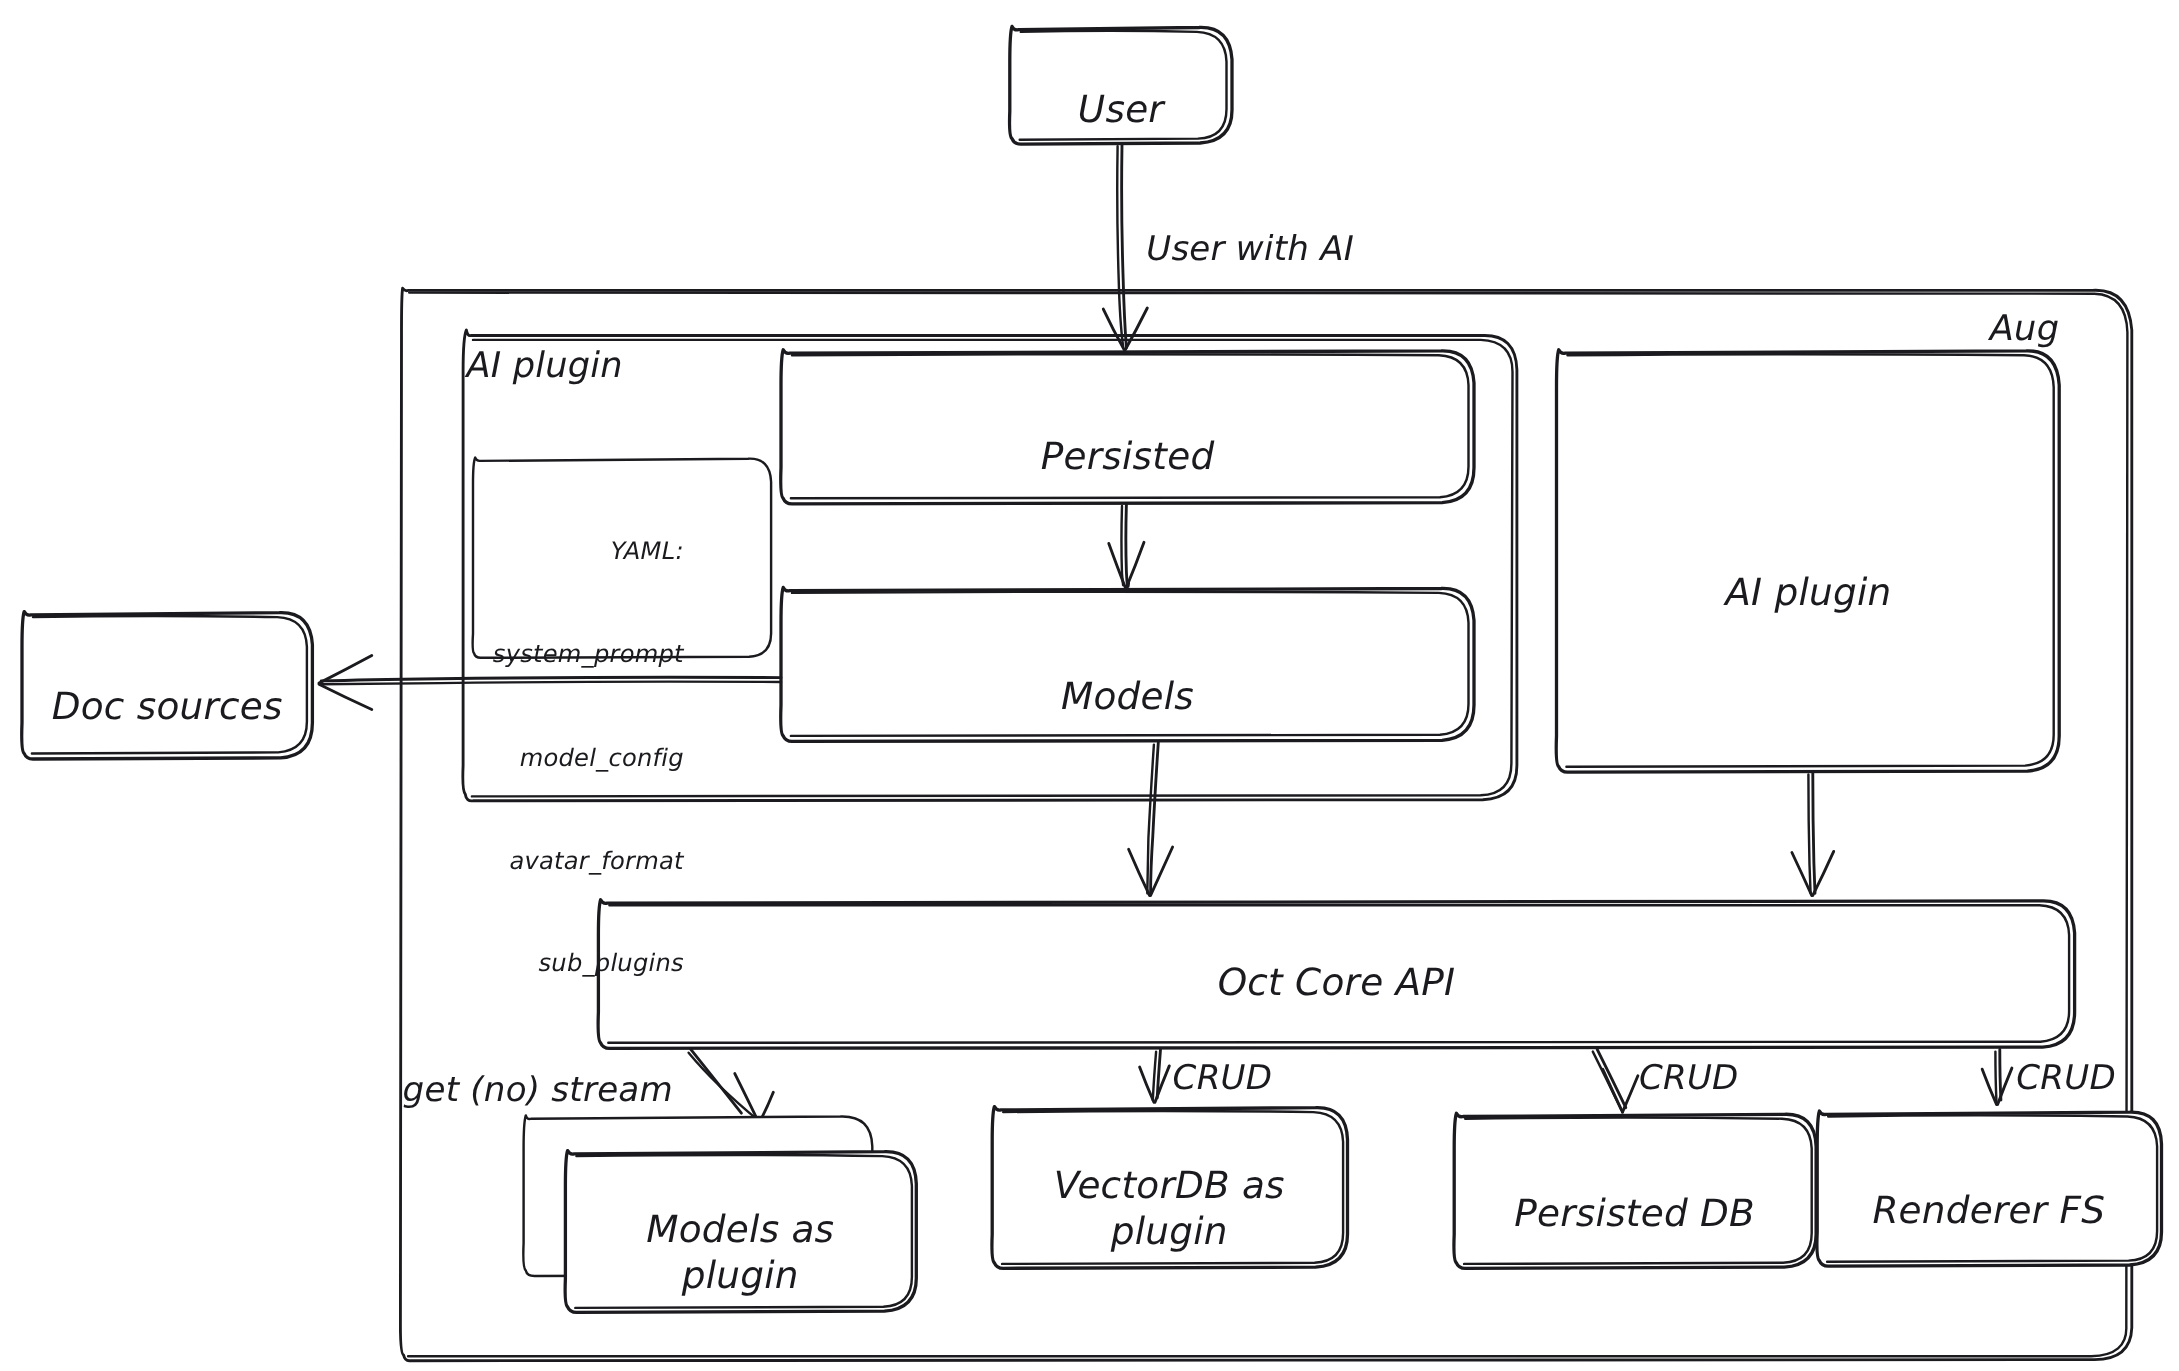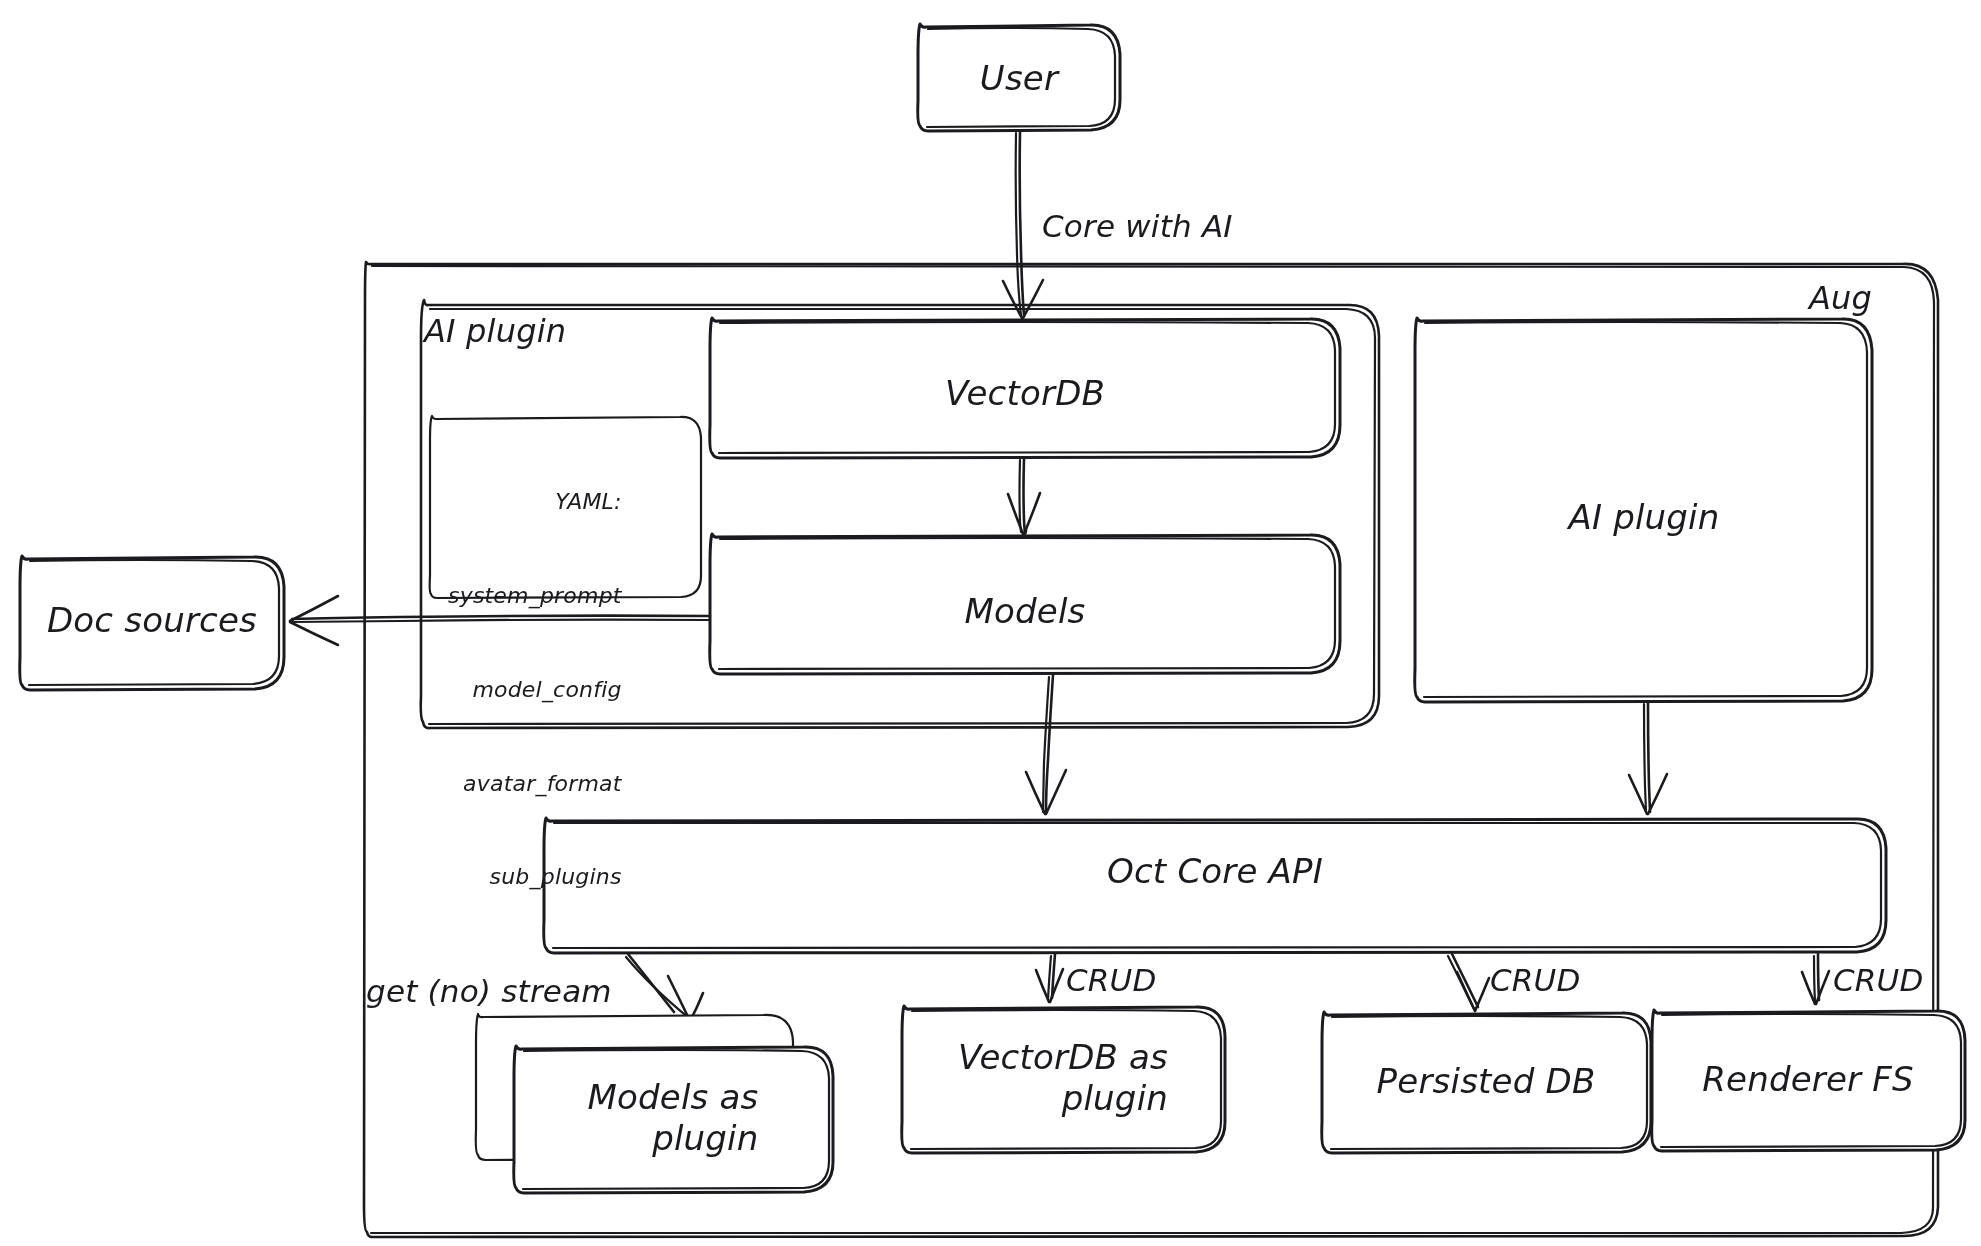--- a/index.html
+++ b/index.html
@@ -28,22 +28,23 @@
     color: #1b1b1f;
     font-family: "DejaVu Sans", sans-serif;
     font-style: italic;
     font-weight: 400;
     line-height: 1.22;
     white-space: pre;
     letter-spacing: 0.2px;
     pointer-events: none;
   }
   .ctr {
-    text-align: right;
+    text-align: center;
     transform: translate(-50%, -50%);
+    margin-top: 22px;
   }
   .lft {
     text-align: left;
     transform: translateY(-50%);
   }
   .node-label { font-size: 34px; }
   .group-label { font-size: 32px; }
   .edge-label { font-size: 31px; }
   .yaml-label {
     font-size: 22px;
@@ -191,27 +192,27 @@
 
     <g>
       <path class="sth fillw" d="M 1654 1010 Q 1656 1014 1660 1013 L 1936 1011 Q 1964 1010 1965 1040 L 1965 1120 Q 1965 1148 1936 1150 L 1662 1151 Q 1656 1151 1654 1146 Q 1651 1144 1652 1120 L 1652 1042 Q 1652 1016 1654 1010 Z"></path>
       <path class="s2" d="M 1662 1015 Q 1800 1013 1934 1015 Q 1960 1016 1961 1042 L 1961 1119 Q 1961 1145 1935 1146 L 1661 1147"></path>
     </g>
 
   </svg>
 
   <div class="lbl node-label ctr" style="left:1019px; top:79px;">User</div>
 
-  <div class="lbl edge-label lft" style="left:1042px; top:227px;">Core with AI</div>
+  <div class="lbl edge-label lft" style="left:1042px; top:227px;">User with AI</div>
 
   <div class="lbl group-label lft" style="left:424px; top:332px;">AI plugin</div>
 
   <div class="lbl group-label lft" style="left:1872px; top:299px; transform:translate(-100%,-50%);">Aug</div>
 
-  <div class="lbl node-label ctr" style="left:1025px; top:394px;">VectorDB</div>
+  <div class="lbl node-label ctr" style="left:1025px; top:394px;">Persisted</div>
 
   <div class="lbl node-label ctr" style="left:1025px; top:612px;">Models</div>
 
   <div class="lbl node-label ctr" style="left:1644px; top:518px;">AI plugin</div>
 
   <div class="lbl node-label ctr" style="left:152px; top:621px;font-style:italic;">Doc sources</div>
 
   <div class="lbl yaml-label" style="left:448px; top:424px;">
     <div>YAML:</div>
     <div>system_prompt</div>

